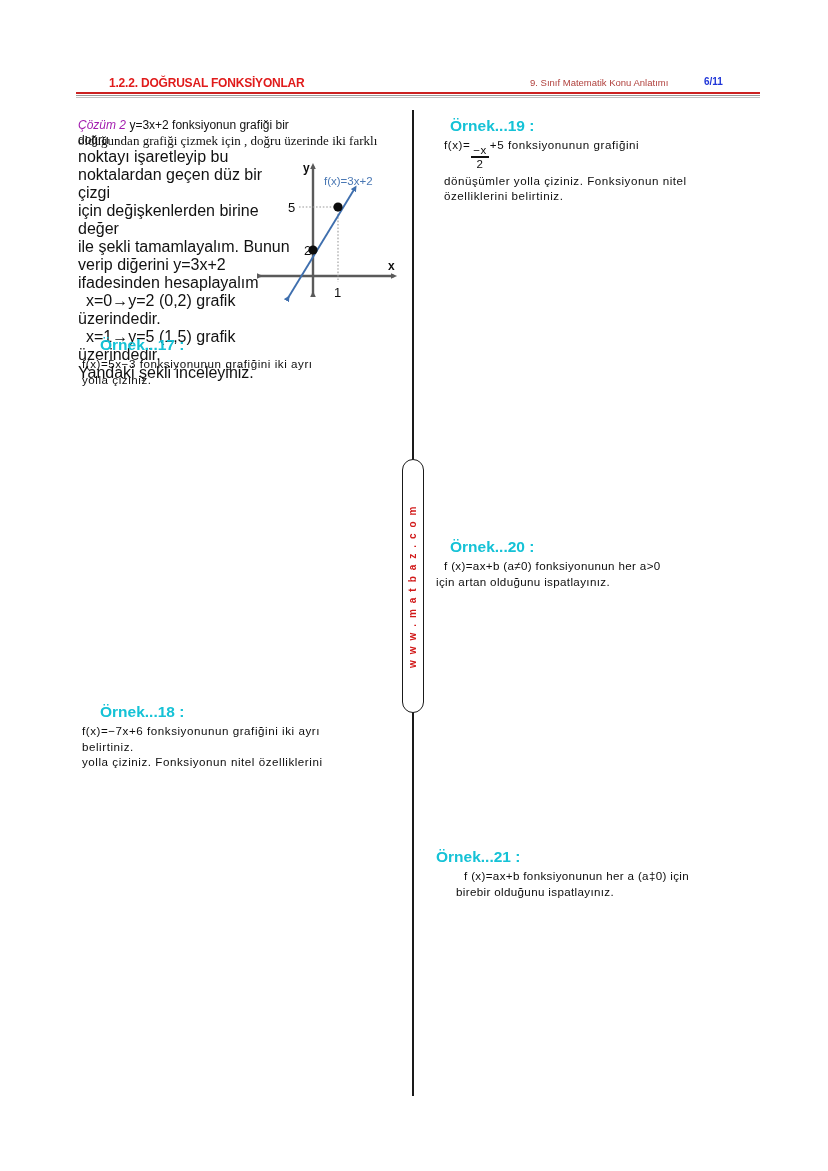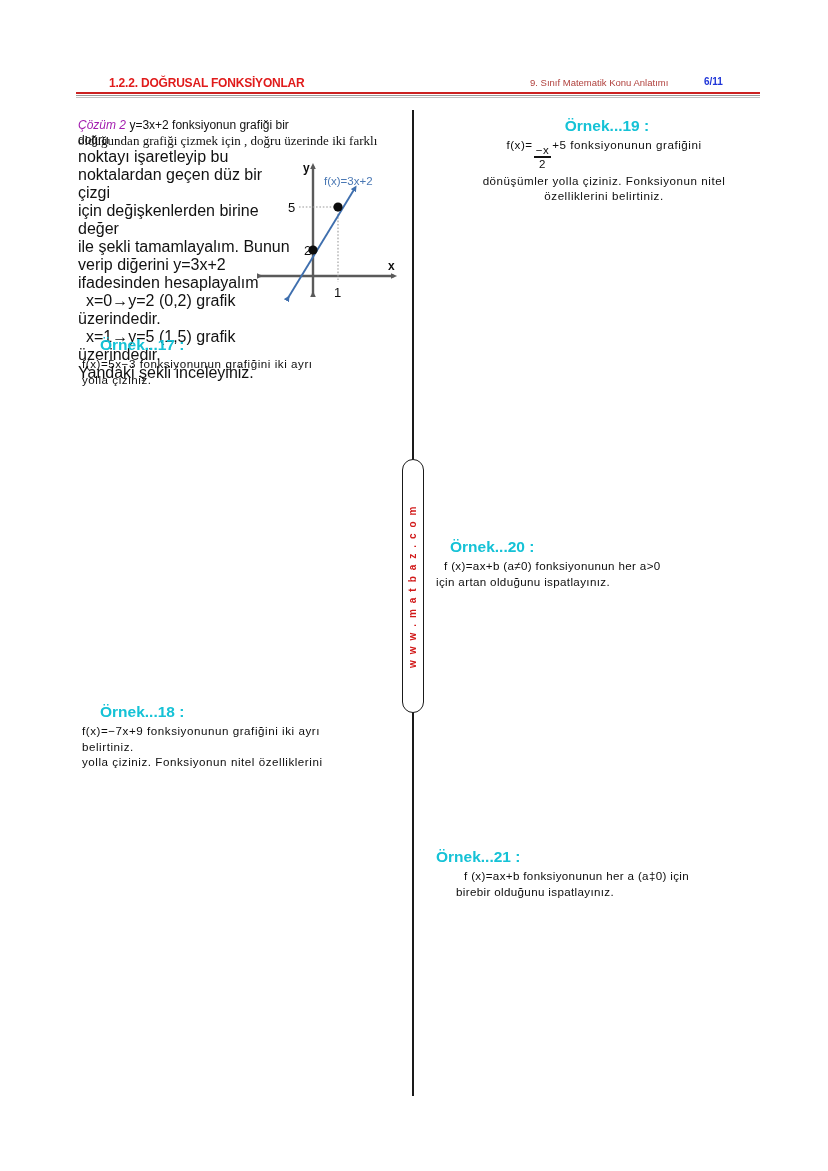--- a/index.html
+++ b/index.html
@@ -193,21 +193,21 @@
     background: #111;
   }
   .frac .den {
     font-size: 11.5px;
     padding: 0 2px;
   }
 
   
   #ornek17 { left: 82px; top: 336px; width: 318px; }
   #ornek18 { left: 82px; top: 703px; width: 318px; }
-  #ornek19 { left: 444px; top: 117px; width: 320px; text-align: center; }
+  #ornek19 { left: 444px; top: 117px; width: 320px; }
   #ornek20 { left: 436px; top: 538px; width: 320px; }
   #ornek21 { left: 436px; top: 848px; width: 320px; }
 
   #ornek17 .ornek-title { margin-left: 18px; }
   #ornek18 .ornek-title { margin-left: 18px; }
   #ornek19 .ornek-title { margin-left: 6px; }
   #ornek20 .ornek-title { margin-left: 14px; }
   #ornek21 .ornek-title { }
 
   .line-a { display: block; }
@@ -299,21 +299,21 @@
     <div class="ornek-title">Örnek...17 :</div>
     <div class="body-text">
       <span class="line-a">f(x)=5x−3 fonksiyonunun grafiğini iki ayrı</span>
       <span class="line-a">yolla çiziniz.</span>
     </div>
   </div>
 
   <div class="blk" id="ornek18">
     <div class="ornek-title">Örnek...18 :</div>
     <div class="body-text">
-      <span class="line-a">f(x)=−7x+9 fonksiyonunun grafiğini iki ayrı</span>
+      <span class="line-a">f(x)=−7x+6 fonksiyonunun grafiğini iki ayrı</span>
       <span class="line-a">belirtiniz.</span>
       <span class="line-a">yolla çiziniz. Fonksiyonun nitel özelliklerini</span>
     </div>
   </div>
 
   <div class="blk" id="ornek19">
     <div class="ornek-title">Örnek...19 :</div>
     <div class="body-text">
       <span class="ex19-l1">
         <span>f(x)=</span><span class="frac">

